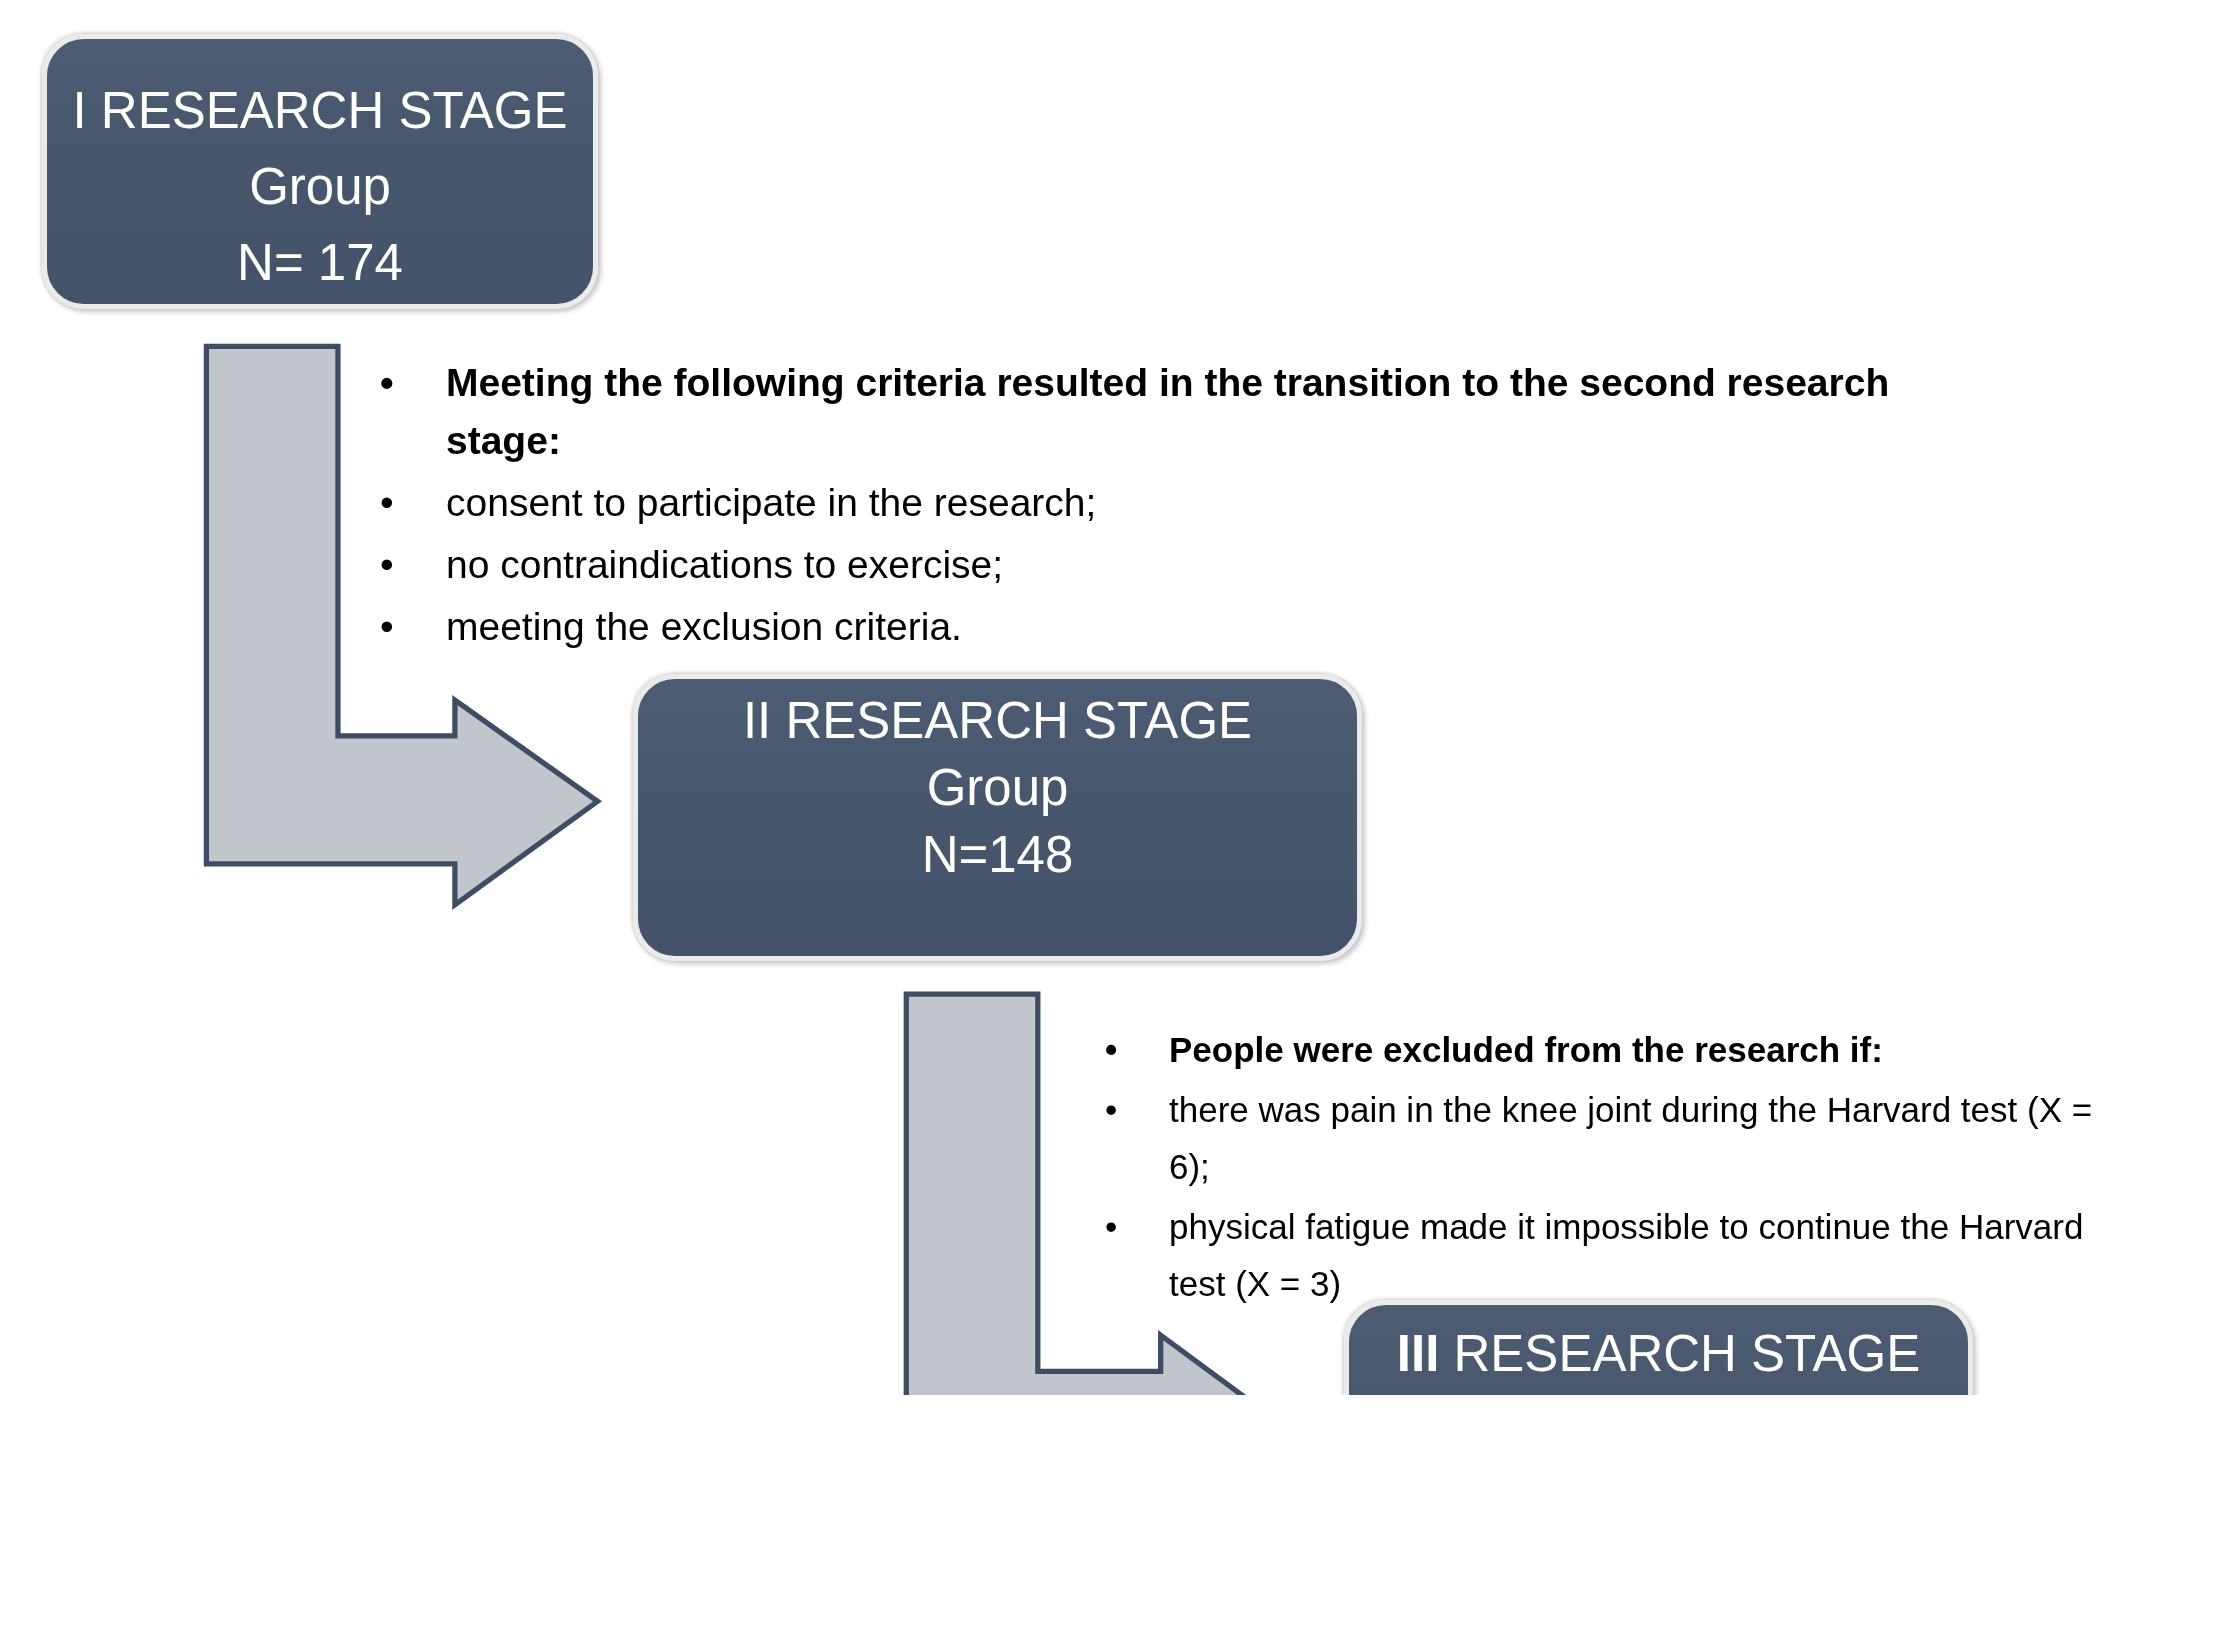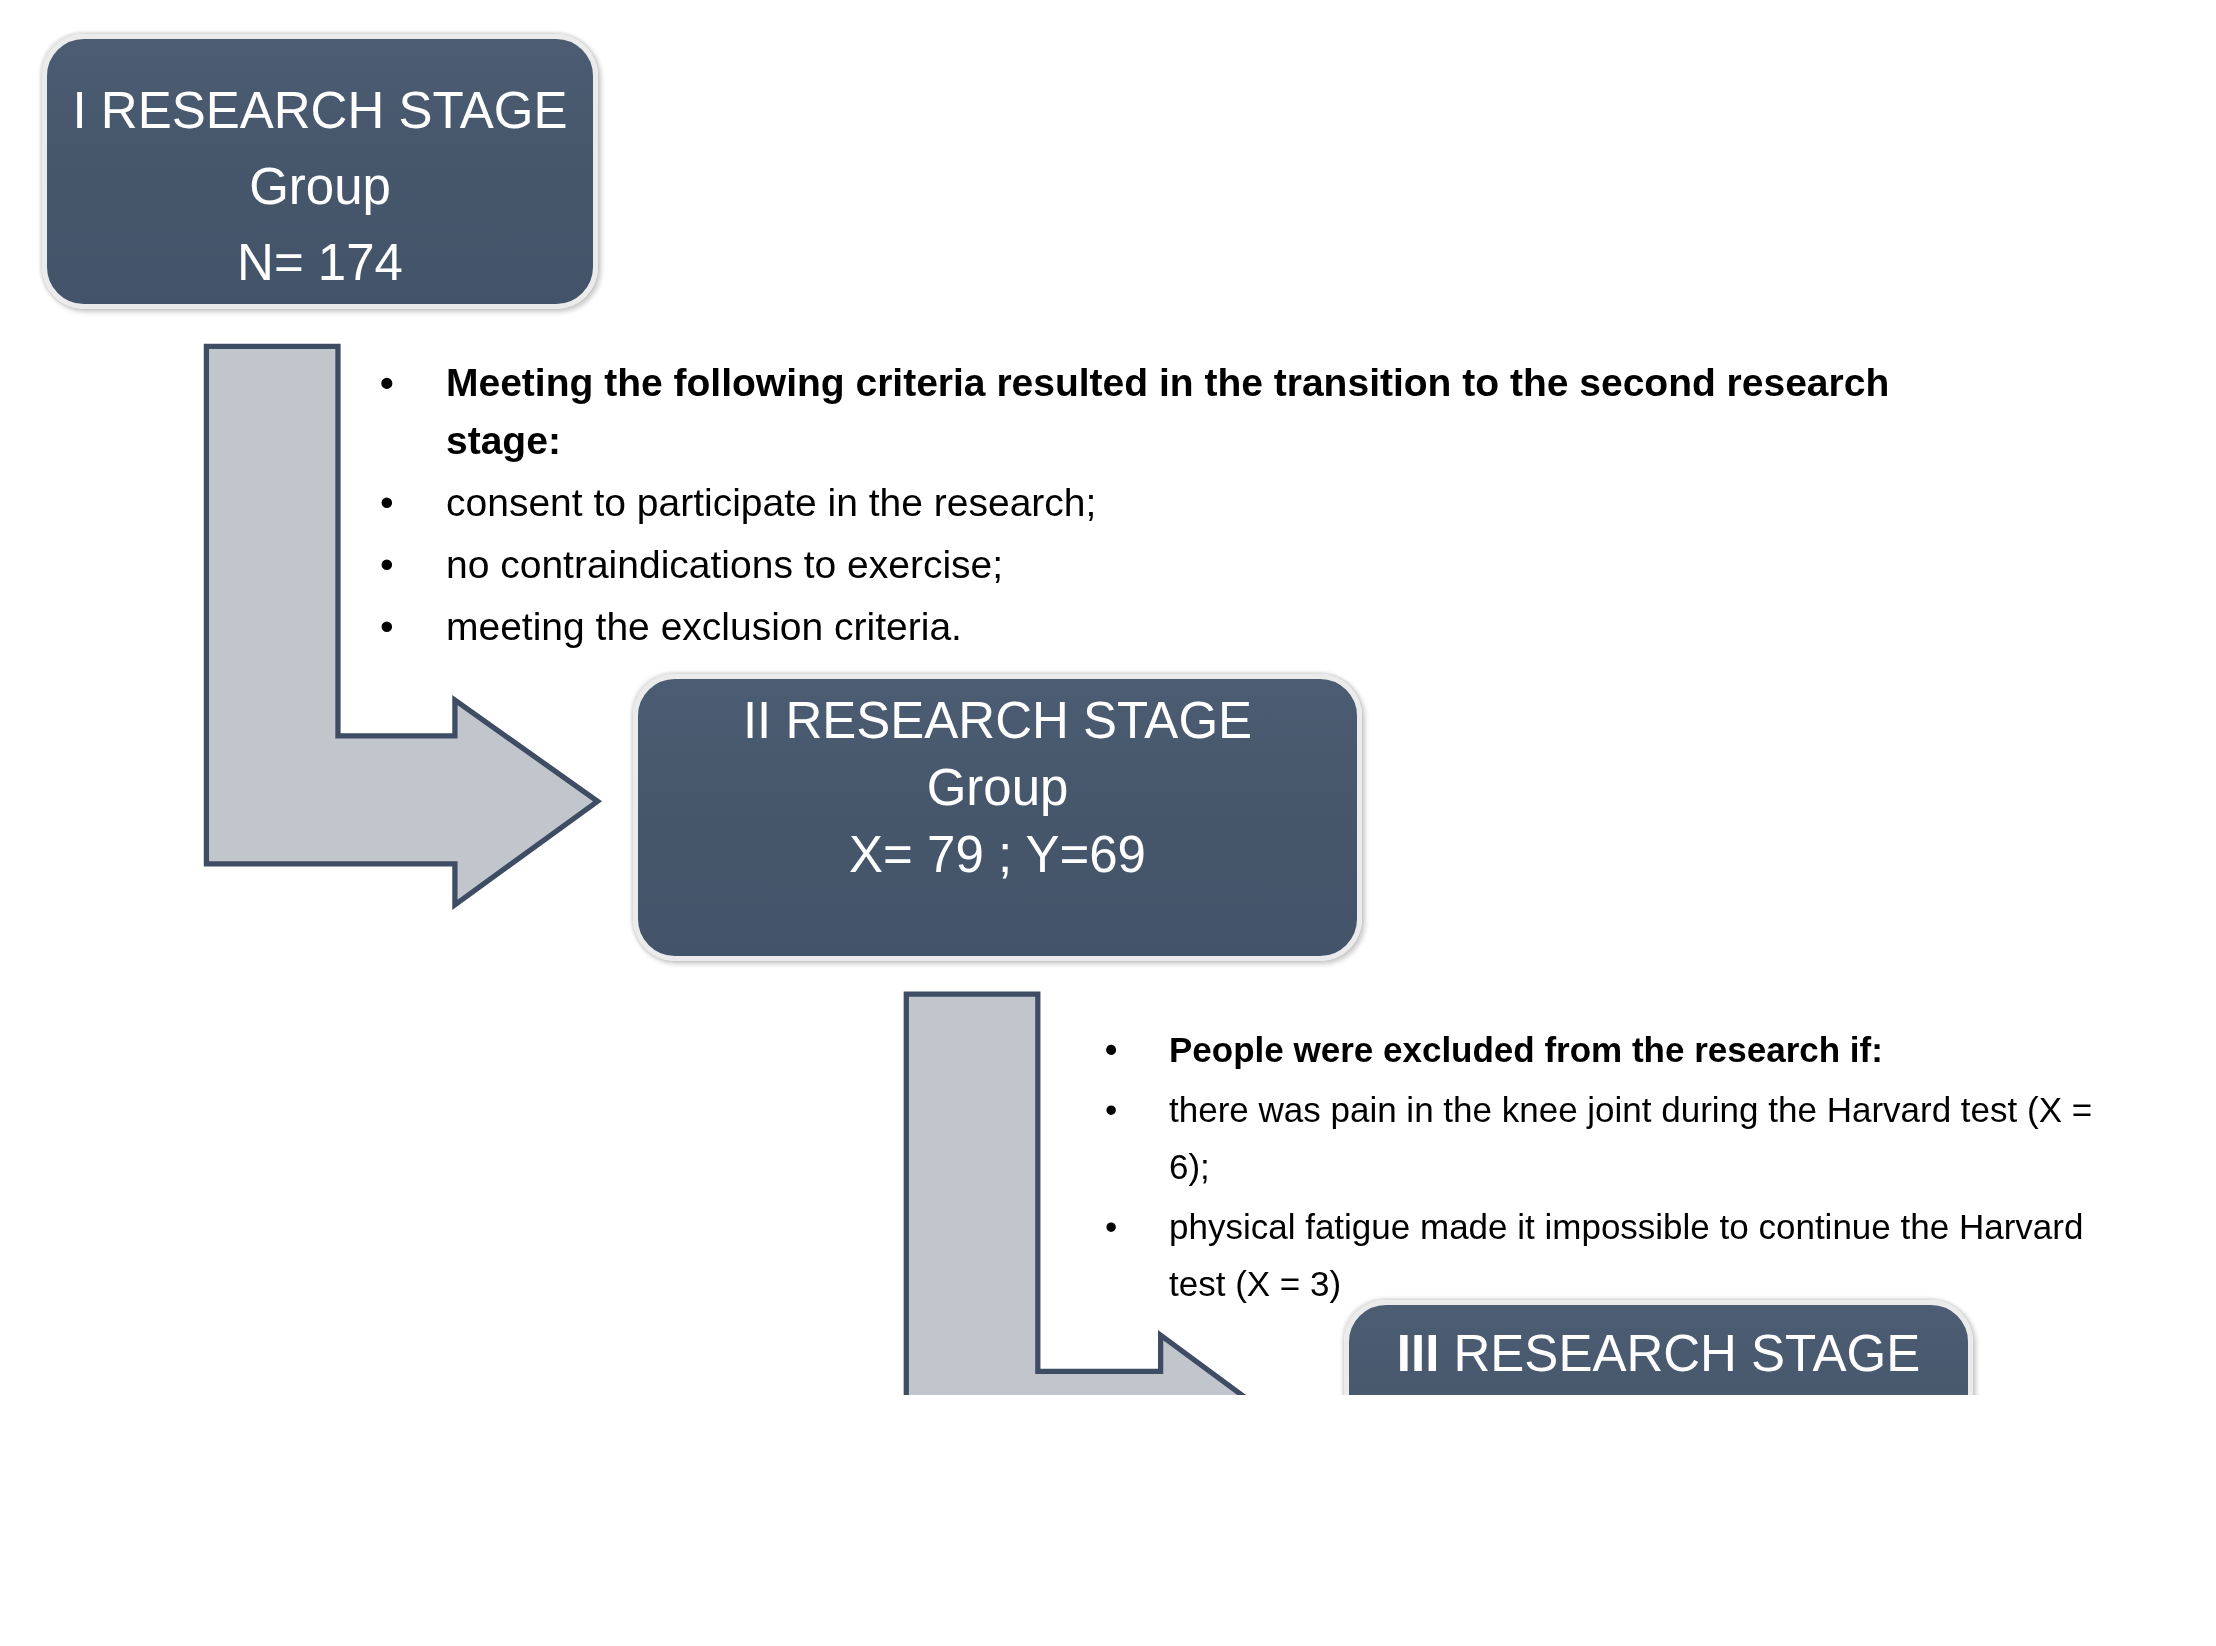--- a/index.html
+++ b/index.html
@@ -84,21 +84,21 @@
       <span class="dot">•</span>
       <div class="txt">
         <span>meeting the exclusion criteria.</span>
       </div>
     </div>
   </div>
 
   <div id="box2" class="stagebox">
     <span class="bl">II RESEARCH STAGE</span>
     <span class="bl">Group</span>
-    <span class="bl">X= 79 ; Y=69</span>
+    <span class="bl">N=148</span>
   </div>
 
   <div id="bullets2" class="bullets">
     <div class="li bold">
       <span class="dot">•</span>
       <div class="txt">
         <span>People were excluded from the research if:</span>
       </div>
     </div>
     <div class="li">

